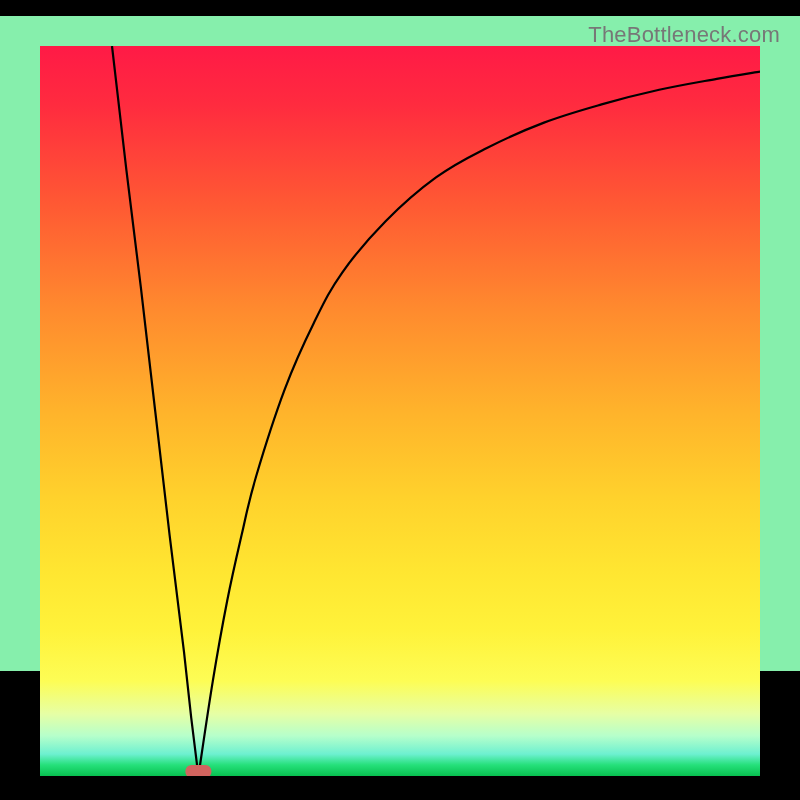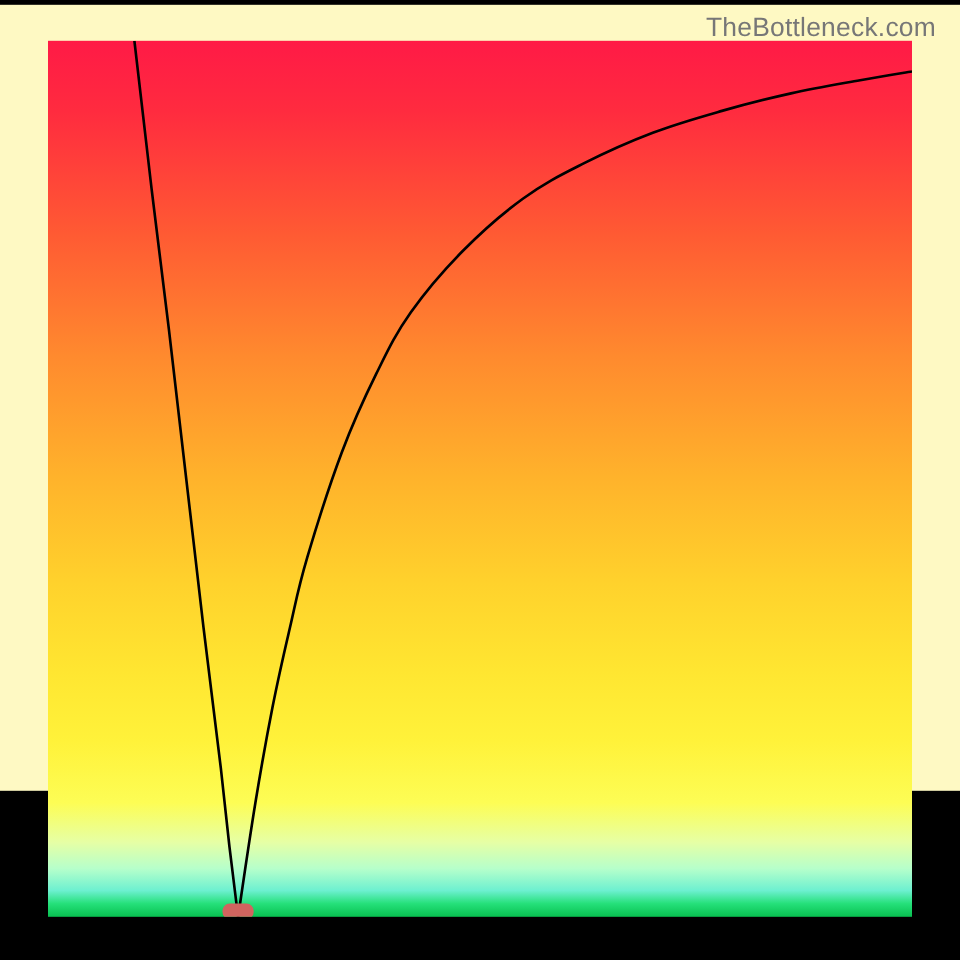--- a/index.html
+++ b/index.html
@@ -7,24 +7,24 @@
     padding: 0;
     width: 800px;
     height: 800px;
     overflow: hidden;
     background: #000;
     font-family: Arial, Helvetica, sans-serif;
   }
   .frame {
     position: absolute;
     left: 0;
-    top: 4px;
+    top: 16px;
     width: 800px;
     height: 655px;
-    background: #fef9c3;
+    background: #86efac;
   }
   .plot {
     position: absolute;
     left: 40px;
     top: 30px;
     width: 720px;
     height: 730px;
     background: linear-gradient(to bottom,
       #ff1a46 0%,
       #ff2b3f 8%,

